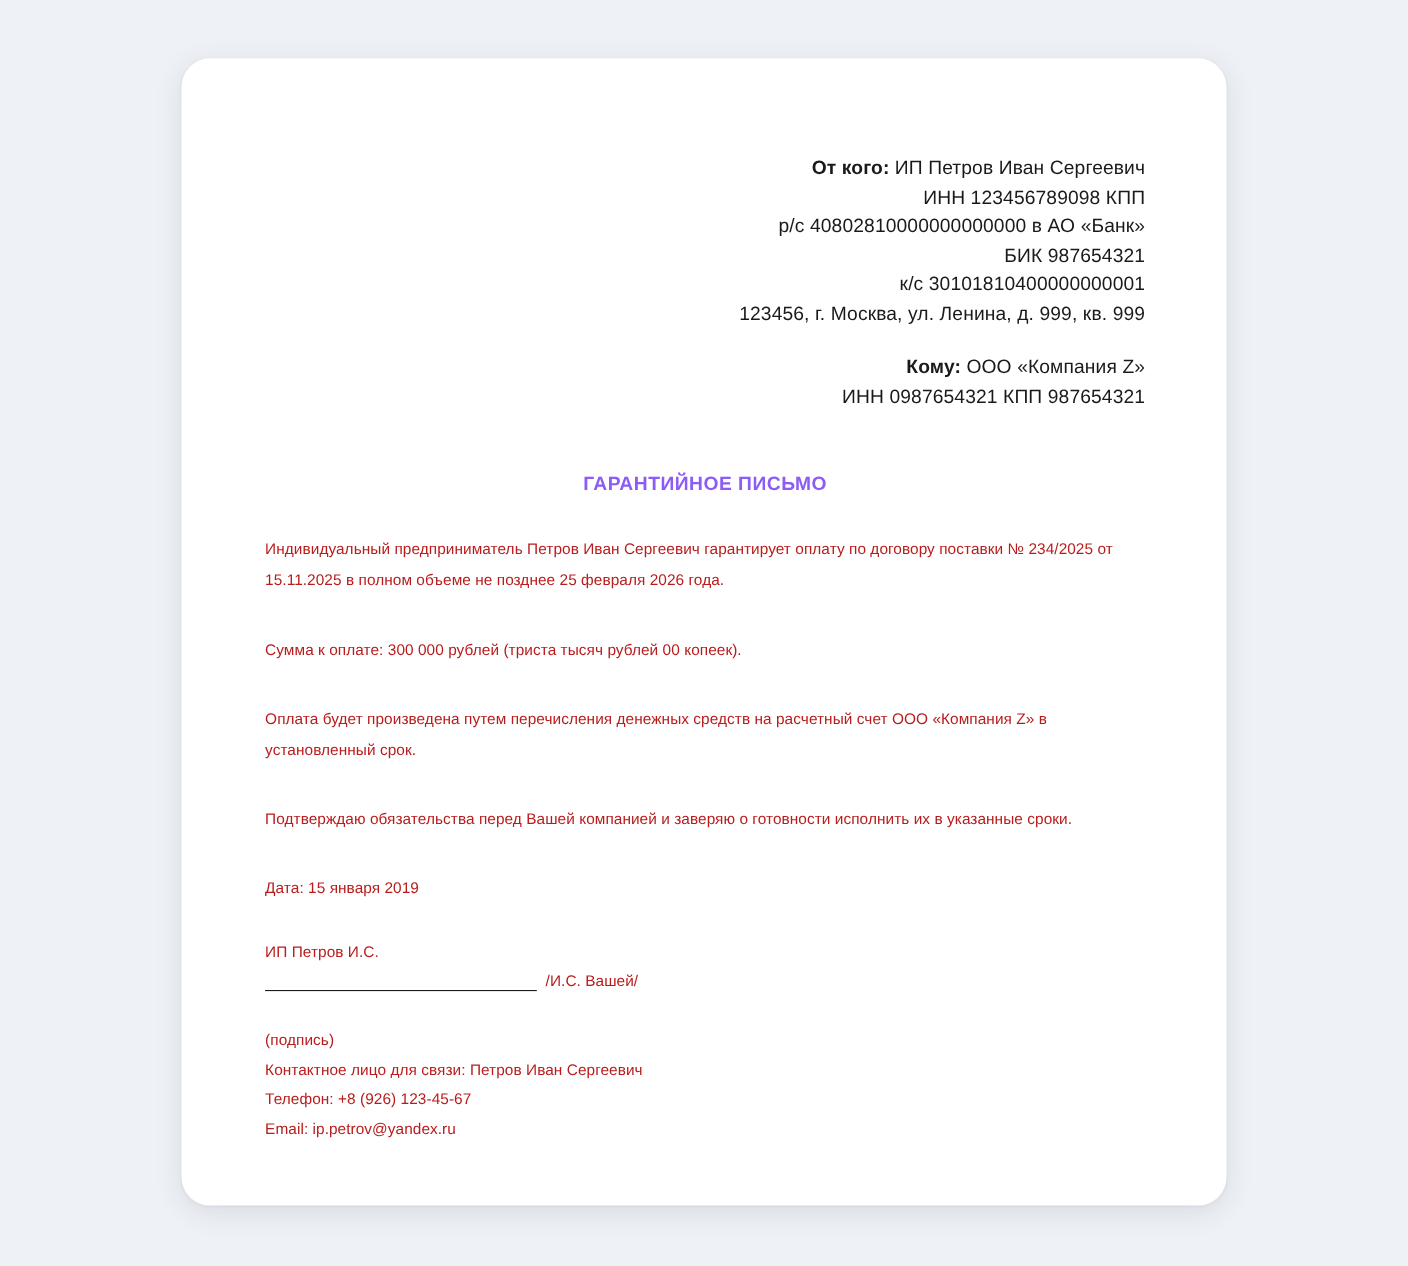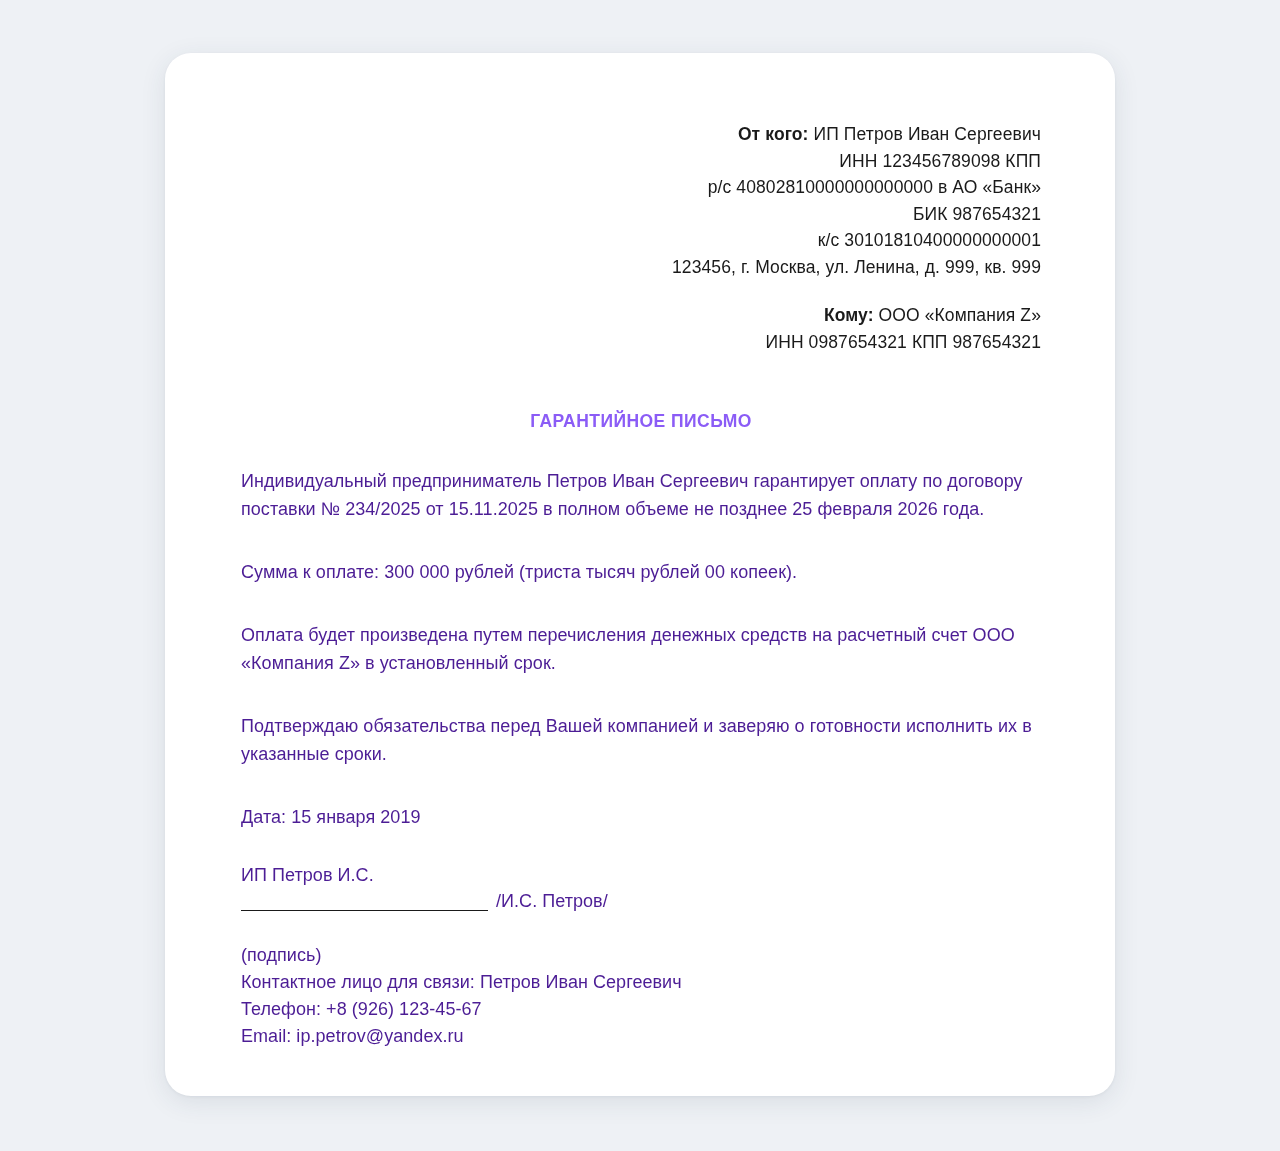--- a/index.html
+++ b/index.html
@@ -31,21 +31,21 @@
     height: 1043px;
     background: #ffffff;
     border-radius: 26px;
     box-shadow: 0 6px 26px rgba(40, 55, 80, 0.10),
                 0 1px 3px rgba(40, 55, 80, 0.06);
   }
 
   .doc-inner {
     position: absolute;
     left: 76px;
-    top: 68px;
+    top: 86px;
     width: 800px;
   }
 
   
   .requisites {
     text-align: right;
     font-size: 17.5px;
     line-height: 26.5px;
     color: #1a1a1a;
     letter-spacing: 0.1px;
@@ -58,23 +58,23 @@
     margin-top: 56px;
     text-align: center;
     font-size: 17.5px;
     font-weight: 700;
     letter-spacing: 0.45px;
     color: #8b5cf6;
   }
 
   
   .body-block {
-    font-size: 18px;
+    font-size: 14px;
     line-height: 28px;
-    color: #4c1d95;
+    color: #b91c1c;
     letter-spacing: 0.05px;
   }
   .para { margin-top: 35px; }
   .para.tight { margin-top: 30px; }
 
   .sign-row {
     margin-top: 30px;
   }
   .sign-line-row {
     display: flex;
@@ -131,21 +131,21 @@
         <div class="para">Индивидуальный предприниматель Петров Иван Сергеевич гарантирует оплату по договору поставки № 234/2025 от 15.11.2025 в полном объеме не позднее 25 февраля 2026 года.</div>
         <div class="para">Сумма к оплате: 300 000 рублей (триста тысяч рублей 00 копеек).</div>
         <div class="para">Оплата будет произведена путем перечисления денежных средств на расчетный счет ООО «Компания Z» в установленный срок.</div>
         <div class="para">Подтверждаю обязательства перед Вашей компанией и заверяю о готовности исполнить их в указанные сроки.</div>
         <div class="para">Дата: 15 января 2019</div>
 
         <div class="sign-row">
           <div>ИП Петров И.С.</div>
           <div class="sign-line-row">
             <span class="sign-rule"></span>
-            <span class="sign-name">/И.С. Петров/</span>
+            <span class="sign-name">/И.С. Вашей/</span>
           </div>
         </div>
 
         <div class="para tight">(подпись)</div>
 
         <div class="contacts">
           <div>Контактное лицо для связи: Петров Иван Сергеевич</div>
           <div>Телефон: +8 (926) 123-45-67</div>
           <div>Email: ip.petrov@yandex.ru</div>
         </div>

